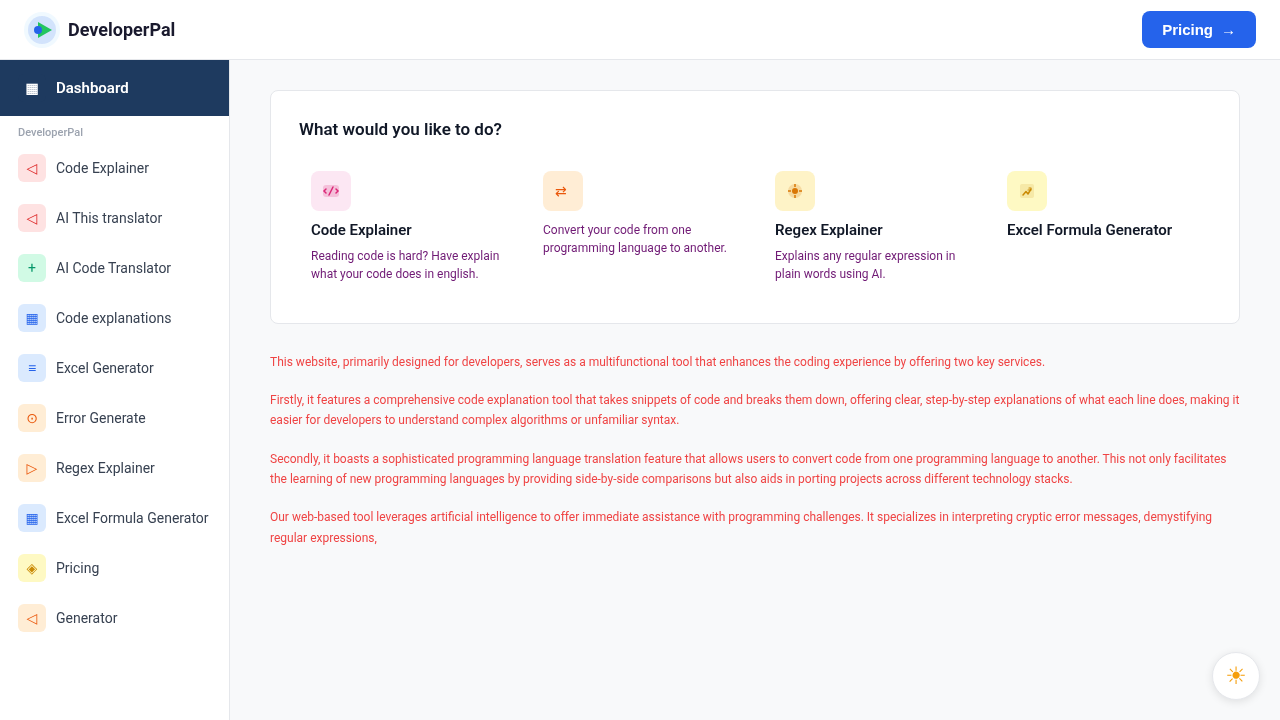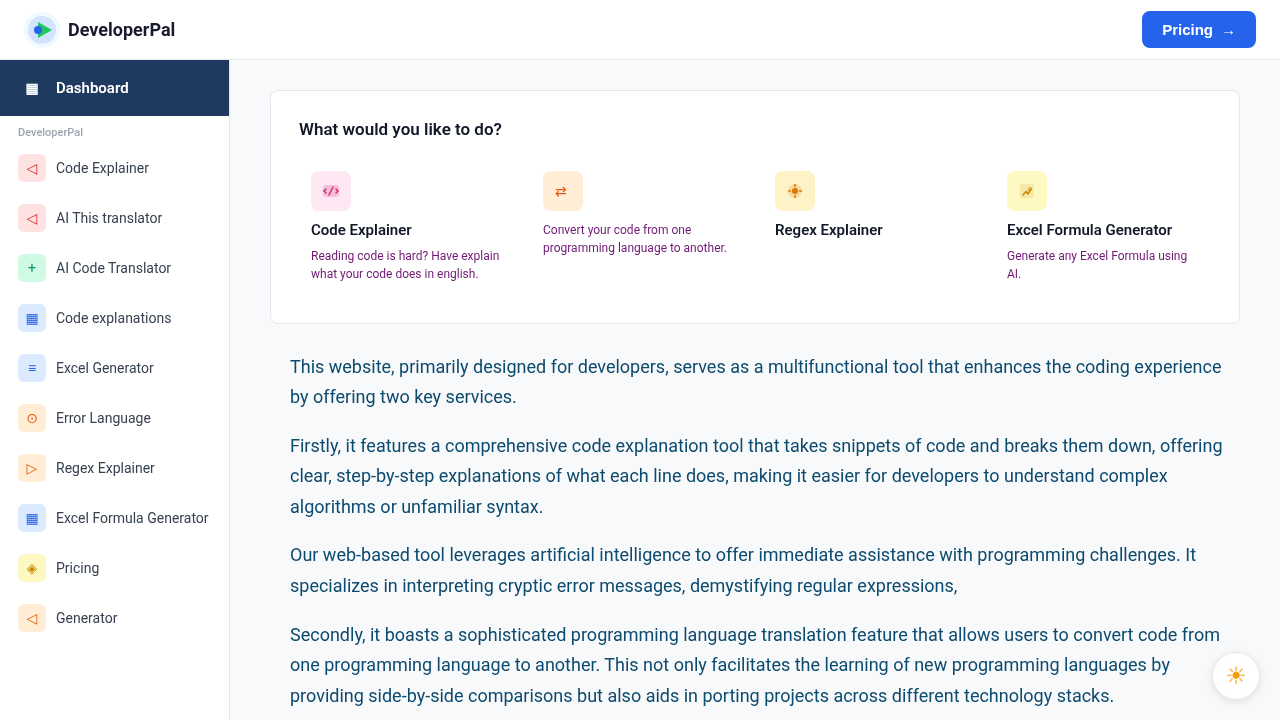--- a/index.html
+++ b/index.html
@@ -160,25 +160,24 @@
       line-height: 1.3;
     }
     .feature-tile-desc {
       font-size: 12px;
       color: #701a75;
       line-height: 1.5;
     }
 
     
     .desc-paragraph {
-      font-size: 18px;
-      color: #0c4a6e;
+      font-size: 12px;
+      color: #ef4444;
       line-height: 1.7;
       margin-bottom: 18px;
-      margin-left: 20px;
     }
 
     
     .light-toggle {
       position: fixed;
       bottom: 20px;
       right: 20px;
       width: 48px;
       height: 48px;
       border-radius: 50%;
@@ -235,21 +234,21 @@
     <div class="sidebar-item">
       <span class="sidebar-icon icon-blue">▦</span>
       <span>Code explanations</span>
     </div>
     <div class="sidebar-item">
       <span class="sidebar-icon icon-blue">≡</span>
       <span>Excel Generator</span>
     </div>
     <div class="sidebar-item">
       <span class="sidebar-icon icon-orange">⊙</span>
-      <span>Error Language</span>
+      <span>Error Generate</span>
     </div>
     <div class="sidebar-item">
       <span class="sidebar-icon icon-orange">▷</span>
       <span>Regex Explainer</span>
     </div>
     <div class="sidebar-item">
       <span class="sidebar-icon icon-blue">▦</span>
       <span>Excel Formula Generator</span>
     </div>
     <div class="sidebar-item">
@@ -292,38 +291,38 @@
             <svg width="20" height="20" viewBox="0 0 20 20" fill="none">
                 <circle cx="10" cy="10" r="7" fill="#d97706" opacity="0.2"></circle>
                 <circle cx="10" cy="10" r="3" fill="#d97706"></circle>
                 <line x1="10" y1="3" x2="10" y2="6" stroke="#d97706" stroke-width="1.5"></line>
                 <line x1="10" y1="14" x2="10" y2="17" stroke="#d97706" stroke-width="1.5"></line>
                 <line x1="3" y1="10" x2="6" y2="10" stroke="#d97706" stroke-width="1.5"></line>
                 <line x1="14" y1="10" x2="17" y2="10" stroke="#d97706" stroke-width="1.5"></line>
               </svg>
           </div>
           <div class="feature-tile-name">Regex Explainer</div>
+          <div class="feature-tile-desc">Explains any regular expression in plain words using AI.</div>
         </div>
 
         <div class="feature-tile">
           <div class="feature-tile-icon tile-icon-yellow">
             <svg width="20" height="20" viewBox="0 0 20 20" fill="none">
                 <rect x="3" y="3" width="14" height="14" rx="2" fill="#ca8a04" opacity="0.15"></rect>
                 <path d="M6 14l3-3.5L11 13l3-5" stroke="#ca8a04" stroke-width="1.5" stroke-linecap="round" stroke-linejoin="round"></path>
                 <path d="M14 7h-2M14 9h-3" stroke="#ca8a04" stroke-width="1.2" stroke-linecap="round"></path>
               </svg>
           </div>
           <div class="feature-tile-name">Excel Formula Generator</div>
-          <div class="feature-tile-desc">Generate any Excel Formula using AI.</div>
         </div>
       </div>
     </div>
 
     <p class="desc-paragraph">This website, primarily designed for developers, serves as a multifunctional tool that enhances the coding experience by offering two key services.</p>
     <p class="desc-paragraph">Firstly, it features a comprehensive code explanation tool that takes snippets of code and breaks them down, offering clear, step-by-step explanations of what each line does, making it easier for developers to understand complex algorithms or unfamiliar syntax.</p>
+    <p class="desc-paragraph">Secondly, it boasts a sophisticated programming language translation feature that allows users to convert code from one programming language to another. This not only facilitates the learning of new programming languages by providing side-by-side comparisons but also aids in porting projects across different technology stacks.</p>
     <p class="desc-paragraph">Our web-based tool leverages artificial intelligence to offer immediate assistance with programming challenges. It specializes in interpreting cryptic error messages, demystifying regular expressions,</p>
-    <p class="desc-paragraph">Secondly, it boasts a sophisticated programming language translation feature that allows users to convert code from one programming language to another. This not only facilitates the learning of new programming languages by providing side-by-side comparisons but also aids in porting projects across different technology stacks.</p>
   </div>
 </div>
 
 <div class="light-toggle">
   <span style="color:#f59e0b; font-size:24px;">☀</span>
 </div>
 
 </body></html>

